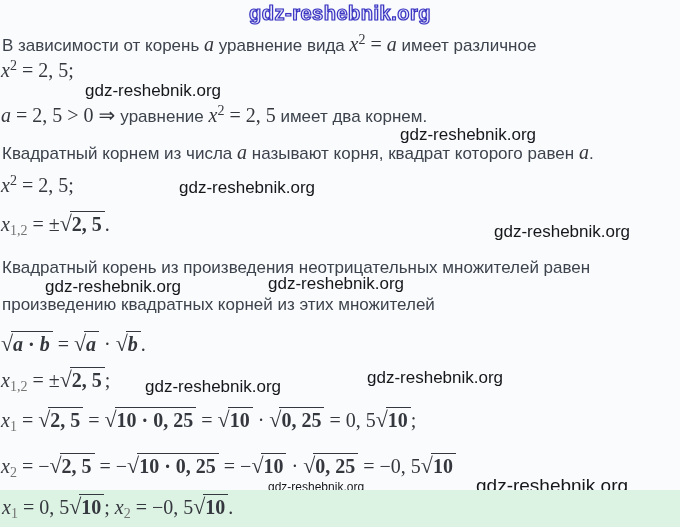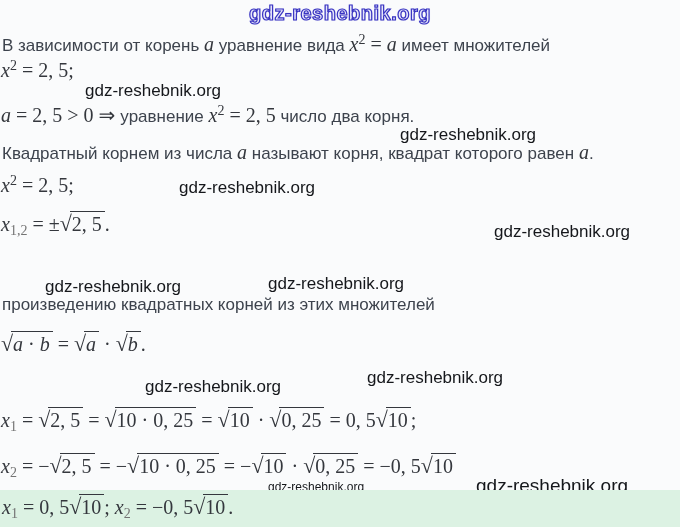--- a/index.html
+++ b/index.html
@@ -14,21 +14,21 @@
     position:absolute;left:0;top:490px;width:680px;height:37px;
     background:#dcf2e3;
   }
   .line{position:absolute;white-space:nowrap;line-height:1.25;}
   
   .t{font-family:"Liberation Sans",sans-serif;font-size:17px;color:#3d434d;}
   .m,.v{font-family:"Liberation Serif",serif;font-size:20px;color:#34373d;}
   .v{font-style:italic;}
   .sup{font-family:"Liberation Serif",serif;font-size:14px;color:#34373d;vertical-align:7px;}
   .sub{font-family:"Liberation Serif",serif;font-size:14px;color:#737373;vertical-align:-4px;}
-  .sqrt{display:inline-block;white-space:nowrap;}
+  .sqrt{display:inline-block;white-space:nowrap;font-weight:bold;}
   .rad{font-family:"Liberation Serif",serif;font-size:22px;color:#34373d;margin-right:-2px;}
   .bar{display:inline-block;border-top:1.6px solid #34373d;padding:0 3px 0 2px;}
   
   .wm{
     position:absolute;white-space:nowrap;
     font-family:"Liberation Sans",sans-serif;
     font-size:17px;color:#15171b;
   }
   .wm-small{font-size:12px;}
   .wm-large{font-size:19px;}
@@ -40,45 +40,47 @@
     text-shadow:0 0 1px #3a35c2;
   }
 </style>
 </head>
 <body>
 
 <div class="page">
 
   <div class="wm wm-top">gdz-reshebnik.org</div>
 
-  <div class="line" style="left:2px;top:31px;"><span class="t">В зависимости от корень </span><span class="v">a</span><span class="t"> уравнение вида </span><span class="v">x</span><span class="sup">2</span><span class="m"> = </span><span class="v">a</span><span class="t"> имеет множителей</span></div>
+  <div class="line" style="left:2px;top:31px;"><span class="t">В зависимости от корень </span><span class="v">a</span><span class="t"> уравнение вида </span><span class="v">x</span><span class="sup">2</span><span class="m"> = </span><span class="v">a</span><span class="t"> имеет различное</span></div>
   <div class="line" style="left:1px;top:57px;"><span class="v">x</span><span class="sup">2</span><span class="m"> = 2, 5;</span></div>
 
   <div class="wm" style="left:85px;top:81px;">gdz-reshebnik.org</div>
 
-  <div class="line" style="left:1px;top:102px;"><span class="v">a</span><span class="m"> = 2, 5 &gt; 0  ⇒ </span><span class="t">уравнение </span><span class="v">x</span><span class="sup">2</span><span class="m"> = 2, 5</span><span class="t"> число два корня.</span></div>
+  <div class="line" style="left:1px;top:102px;"><span class="v">a</span><span class="m"> = 2, 5 &gt; 0  ⇒ </span><span class="t">уравнение </span><span class="v">x</span><span class="sup">2</span><span class="m"> = 2, 5</span><span class="t"> имеет два корнем.</span></div>
 
   <div class="wm" style="left:400px;top:125px;">gdz-reshebnik.org</div>
 
   <div class="line" style="left:2px;top:140px;"><span class="t">Квадратный корнем из числа </span><span class="v">a</span><span class="t"> называют корня, квадрат которого равен </span><span class="v">a</span><span class="t">.</span></div>
   <div class="line" style="left:1px;top:172px;"><span class="v">x</span><span class="sup">2</span><span class="m"> = 2, 5;</span></div>
 
   <div class="wm" style="left:179px;top:178px;">gdz-reshebnik.org</div>
 
   <div class="line" style="left:1px;top:210px;"><span class="v">x</span><span class="sub">1,2</span><span class="m"> = ±</span><span class="sqrt"><span class="rad">√</span><span class="bar"><span class="m">2, 5</span></span></span><span class="m">.</span></div>
 
   <div class="wm" style="left:494px;top:222px;">gdz-reshebnik.org</div>
 
+  <div class="line" style="left:2px;top:257px;"><span class="t">Квадратный корень из произведения неотрицательных множителей равен</span></div>
 
   <div class="wm" style="left:45px;top:277px;">gdz-reshebnik.org</div>
   <div class="wm" style="left:268px;top:274px;">gdz-reshebnik.org</div>
 
   <div class="line" style="left:2px;top:294px;"><span class="t">произведению квадратных корней из этих множителей</span></div>
 
   <div class="line" style="left:1px;top:330px;"><span class="sqrt"><span class="rad">√</span><span class="bar"><span class="v">a</span><span class="m"> · </span><span class="v">b</span></span></span><span class="m"> = </span><span class="sqrt"><span class="rad">√</span><span class="bar"><span class="v">a</span></span></span><span class="m"> · </span><span class="sqrt"><span class="rad">√</span><span class="bar"><span class="v">b</span></span></span><span class="m">.</span></div>
+  <div class="line" style="left:1px;top:366px;"><span class="v">x</span><span class="sub">1,2</span><span class="m"> = ±</span><span class="sqrt"><span class="rad">√</span><span class="bar"><span class="m">2, 5</span></span></span><span class="m">;</span></div>
 
   <div class="wm" style="left:145px;top:377px;">gdz-reshebnik.org</div>
   <div class="wm" style="left:367px;top:368px;">gdz-reshebnik.org</div>
 
   <div class="line" style="left:1px;top:406px;"><span class="v">x</span><span class="sub">1</span><span class="m"> = </span><span class="sqrt"><span class="rad">√</span><span class="bar"><span class="m">2, 5</span></span></span><span class="m"> = </span><span class="sqrt"><span class="rad">√</span><span class="bar"><span class="m">10 · 0, 25</span></span></span><span class="m"> = </span><span class="sqrt"><span class="rad">√</span><span class="bar"><span class="m">10</span></span></span><span class="m"> · </span><span class="sqrt"><span class="rad">√</span><span class="bar"><span class="m">0, 25</span></span></span><span class="m"> = 0, 5</span><span class="sqrt"><span class="rad">√</span><span class="bar"><span class="m">10</span></span></span><span class="m">;</span></div>
   <div class="line" style="left:1px;top:452px;"><span class="v">x</span><span class="sub">2</span><span class="m"> = −</span><span class="sqrt"><span class="rad">√</span><span class="bar"><span class="m">2, 5</span></span></span><span class="m"> = −</span><span class="sqrt"><span class="rad">√</span><span class="bar"><span class="m">10 · 0, 25</span></span></span><span class="m"> = −</span><span class="sqrt"><span class="rad">√</span><span class="bar"><span class="m">10</span></span></span><span class="m"> · </span><span class="sqrt"><span class="rad">√</span><span class="bar"><span class="m">0, 25</span></span></span><span class="m"> = −0, 5</span><span class="sqrt"><span class="rad">√</span><span class="bar"><span class="m">10</span></span></span></div>
 
   <div class="wm wm-small" style="left:268px;top:480px;">gdz-reshebnik.org</div>
   <div class="wm wm-large" style="left:476px;top:475px;">gdz-reshebnik.org</div>
 

